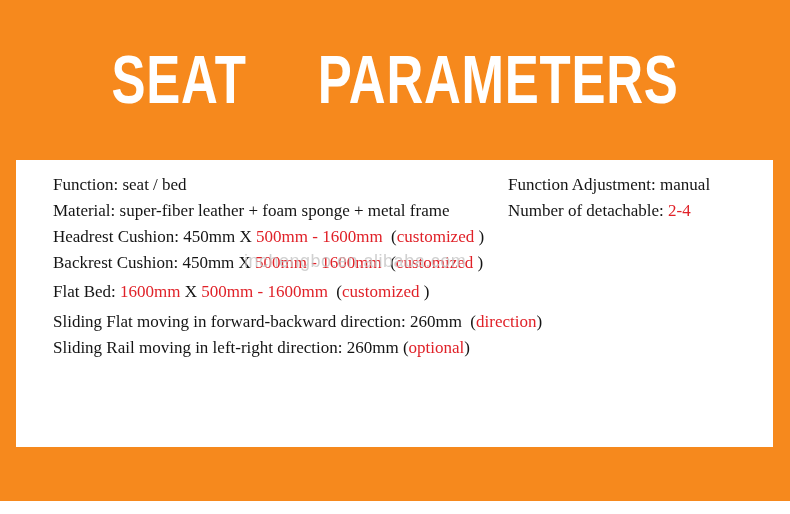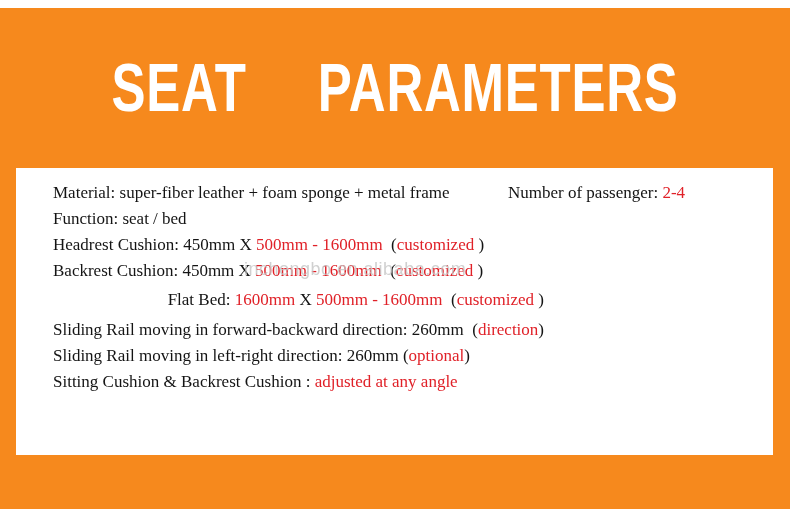--- a/index.html
+++ b/index.html
@@ -16,21 +16,20 @@
     background: #ffffff;
     font-family: "Liberation Serif", serif;
     overflow: hidden;
   }
   .canvas {
     position: relative;
     width: 790px;
     height: 501px;
     background: var(--orange);
     overflow: hidden;
-    margin-top: 8px;
   }
   .title-row {
     position: absolute;
     top: 40px;
     left: 0;
     width: 790px;
     height: 78px;
     display: flex;
     justify-content: center;
     align-items: center;
@@ -61,21 +60,21 @@
     left: 492px;
     top: 12px;
   }
   .line {
     height: 26px;
     line-height: 26px;
     font-size: 17px;
     color: var(--ink);
     white-space: pre;
   }
-  .left-col .line:nth-child(5) { margin-top: 3px; text-align: right; }
+  .left-col .line:nth-child(5) { margin-top: 3px; }
   .left-col .line:nth-child(6) { margin-top: 4px; }
   .seg { color: var(--ink); }
   .seg-red { color: var(--red); }
   .watermark {
     position: absolute;
     left: 228px;
     top: 88px;
     font-family: Liberation Sans, sans-serif;
     font-size: 18px;
     line-height: 26px;
@@ -90,28 +89,28 @@
 
 <div class="canvas">
 
   <div class="title-row">
     <span>SEAT</span>
     <span>PARAMETERS</span>
   </div>
 
   <div class="panel">
     <div class="left-col" id="left-col">
+        <div class="line"><span class="seg">Function: seat / bed</span></div>
         <div class="line"><span class="seg">Material: super-fiber leather + foam sponge + metal frame</span></div>
-        <div class="line"><span class="seg">Function: seat / bed</span></div>
         <div class="line"><span class="seg">Headrest Cushion: 450mm X </span><span class="seg seg-red">500mm - 1600mm</span><span class="seg">  (</span><span class="seg seg-red">customized</span><span class="seg"> )</span></div>
         <div class="line"><span class="seg">Backrest Cushion: 450mm X </span><span class="seg seg-red">500mm - 1600mm</span><span class="seg">  (</span><span class="seg seg-red">customized</span><span class="seg"> )</span></div>
         <div class="line"><span class="seg">Flat Bed: </span><span class="seg seg-red">1600mm</span><span class="seg"> X </span><span class="seg seg-red">500mm - 1600mm</span><span class="seg">  (</span><span class="seg seg-red">customized</span><span class="seg"> )</span></div>
-        <div class="line"><span class="seg">Sliding Rail moving in forward-backward direction: 260mm  (</span><span class="seg seg-red">direction</span><span class="seg">)</span></div>
+        <div class="line"><span class="seg">Sliding Flat moving in forward-backward direction: 260mm  (</span><span class="seg seg-red">direction</span><span class="seg">)</span></div>
         <div class="line"><span class="seg">Sliding Rail moving in left-right direction: 260mm (</span><span class="seg seg-red">optional</span><span class="seg">)</span></div>
-        <div class="line"><span class="seg">Sitting Cushion &amp; Backrest Cushion : </span><span class="seg seg-red">adjusted at any angle</span></div>
       </div>
     <div class="right-col" id="right-col">
-        <div class="line"><span class="seg">Number of passenger: </span><span class="seg seg-red">2-4</span></div>
+        <div class="line"><span class="seg">Function Adjustment: manual</span></div>
+        <div class="line"><span class="seg">Number of detachable: </span><span class="seg seg-red">2-4</span></div>
       </div>
     <div class="watermark">inchengbo.en.alibaba.com</div>
   </div>
 
 </div>
 
 </body></html>

